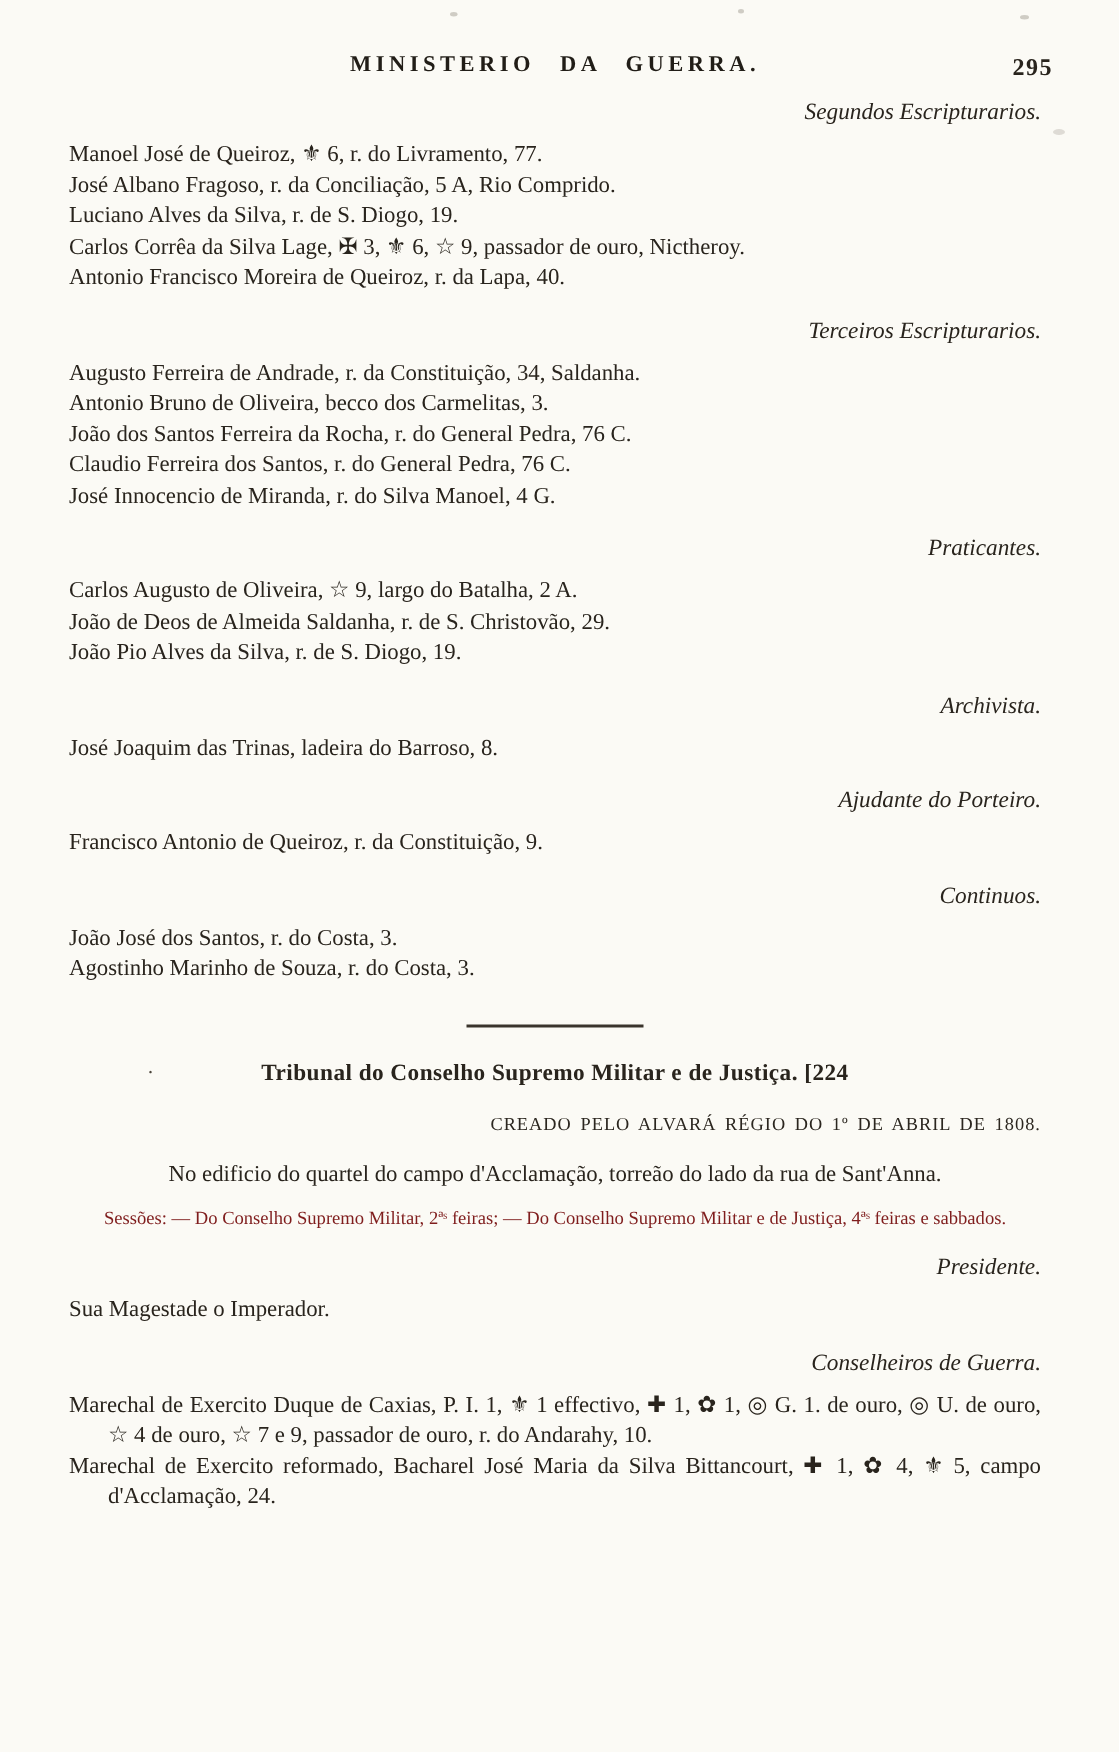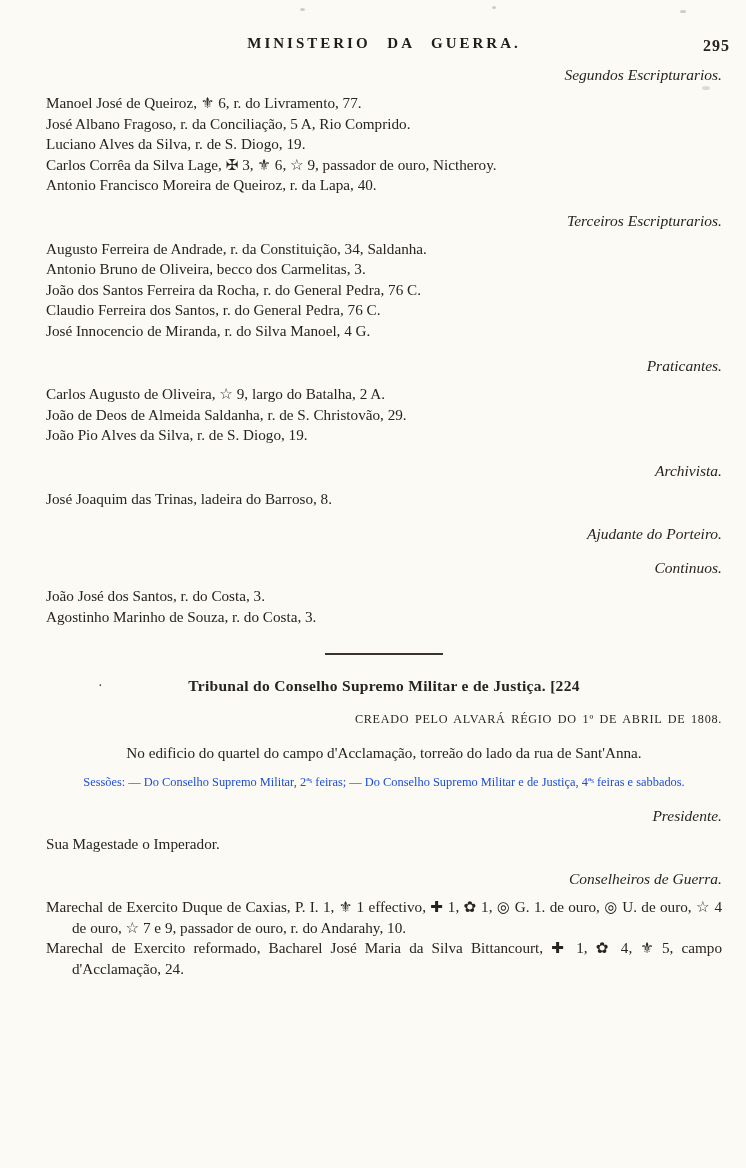--- a/index.html
+++ b/index.html
@@ -5,21 +5,21 @@
   html, body { margin: 0; padding: 0; }
   body {
     width: 746px;
     height: 1168px;
     background: #fbfaf5;
     font-family: "Liberation Serif", "DejaVu Serif", serif;
     color: #29241d;
     position: relative;
     overflow: hidden;
   }
-  .page { padding: 34px 24px 0 46px; position: relative; }
+  .page { padding: 34px 52px 0 46px; position: relative; }
 
   
   .header { position: relative; text-align: center; height: 24px; margin-bottom: 8px; }
   .header-title { font-weight: bold; font-size: 15px; letter-spacing: 3px; word-spacing: 10px; color: #211d17; }
   .page-number { position: absolute; right: -8px; top: 3px; font-weight: bold; font-size: 16px; letter-spacing: 1px; }
 
   
   .section-heading { font-style: italic; text-align: right; font-size: 15.5px; margin: 16px 0 9px; }
   .section-heading.first { margin-top: 8px; }
   .entry {
@@ -33,21 +33,21 @@
 
   
   .divider { width: 118px; border: none; border-top: 2px solid #3a342c; margin: 26px auto 0; }
 
   
   .trib-title-row { position: relative; text-align: center; margin-top: 22px; }
   .trib-title { font-weight: bold; font-size: 15.5px; letter-spacing: 0.3px; }
   .stray { position: absolute; left: 52px; top: 1px; font-size: 14px; color: #4a443a; }
   .trib-created { text-align: right; font-size: 12.2px; letter-spacing: 0.7px; word-spacing: 2px; margin-top: 17px; color: #2b261f; }
   .trib-address { text-align: center; font-size: 15.2px; line-height: 21px; margin-top: 15px; }
-  .trib-sessions { text-align: center; font-size: 12.4px; line-height: 16.5px; margin-top: 11px; color: #1d4ed8; }
+  .trib-sessions { text-align: center; font-size: 12.4px; line-height: 16.5px; margin-top: 11px; color: #7f1d1d; }
 
   
   .speck { position: absolute; background: #9a948a; border-radius: 50%; opacity: .45; }
   .speck.s1 { width: 5px; height: 3px; left: 300px; top: 8px; }
   .speck.s2 { width: 4px; height: 3px; left: 492px; top: 6px; }
   .speck.s3 { width: 6px; height: 3px; left: 680px; top: 10px; }
   .speck.s4 { width: 8px; height: 4px; left: 702px; top: 86px; opacity: .3; }
 </style>
 </head>
 <body>
@@ -89,20 +89,21 @@
     <p class="entry">João Pio Alves da Silva, r. de S. Diogo, 19.</p>
   </div>
 
   <div class="section">
     <div class="section-heading">Archivista.</div>
     <p class="entry">José Joaquim das Trinas, ladeira do Barroso, 8.</p>
   </div>
 
   <div class="section">
     <div class="section-heading">Ajudante do Porteiro.</div>
+    <p class="entry">Francisco Antonio de Queiroz, r. da Constituição, 9.</p>
   </div>
 
   <div class="section">
     <div class="section-heading">Continuos.</div>
     <p class="entry">João José dos Santos, r. do Costa, 3.</p>
     <p class="entry">Agostinho Marinho de Souza, r. do Costa, 3.</p>
   </div>
 
   <hr class="divider">
 

